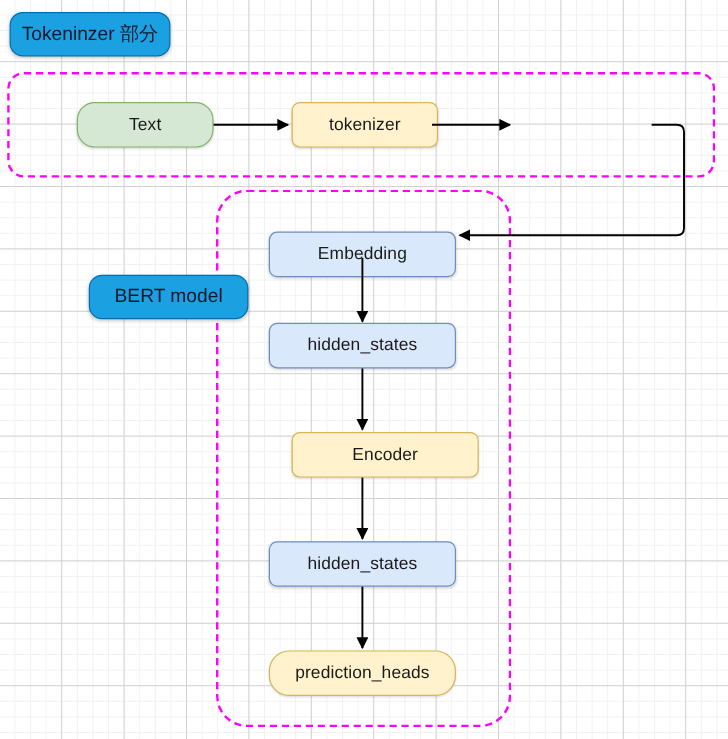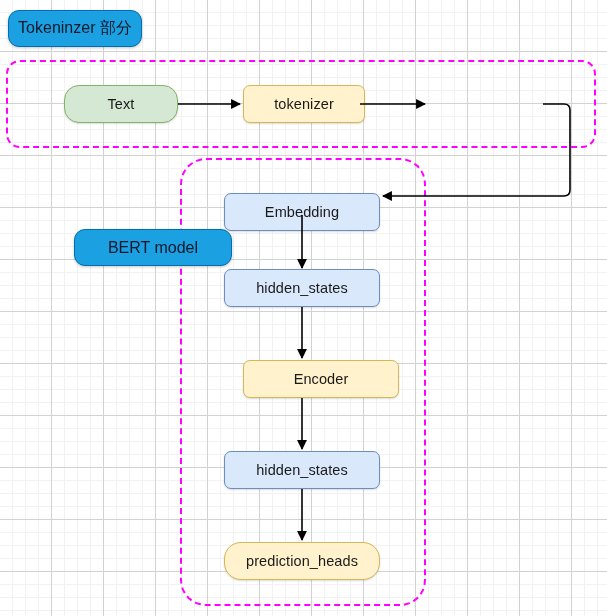--- a/index.html
+++ b/index.html
@@ -140,15 +140,15 @@
   <div class="node blue" style="left:224px; top:269px; width:156px; height:38px;">hidden_states</div>
 
   <div class="node yellow" style="left:224px; top:360px; width:156px; height:38px;margin-left:19px;">Encoder</div>
 
   <div class="node blue" style="left:224px; top:451px; width:156px; height:38px;">hidden_states</div>
 
   <div class="node yellow" style="left:224px; top:542px; width:156px; height:38px;border-radius:17px;">prediction_heads</div>
 
   <div class="badge" style="left:8px; top:10px; width:134px; height:37px;">Tokeninzer 部分</div>
 
-  <div class="badge" style="left:74px; top:229px; width:158px; height:37px;">BERT model</div>
+  <div class="badge" style="left:74px; top:229px; width:133px; height:37px;">BERT model</div>
 
 </div>
 
 </body></html>

